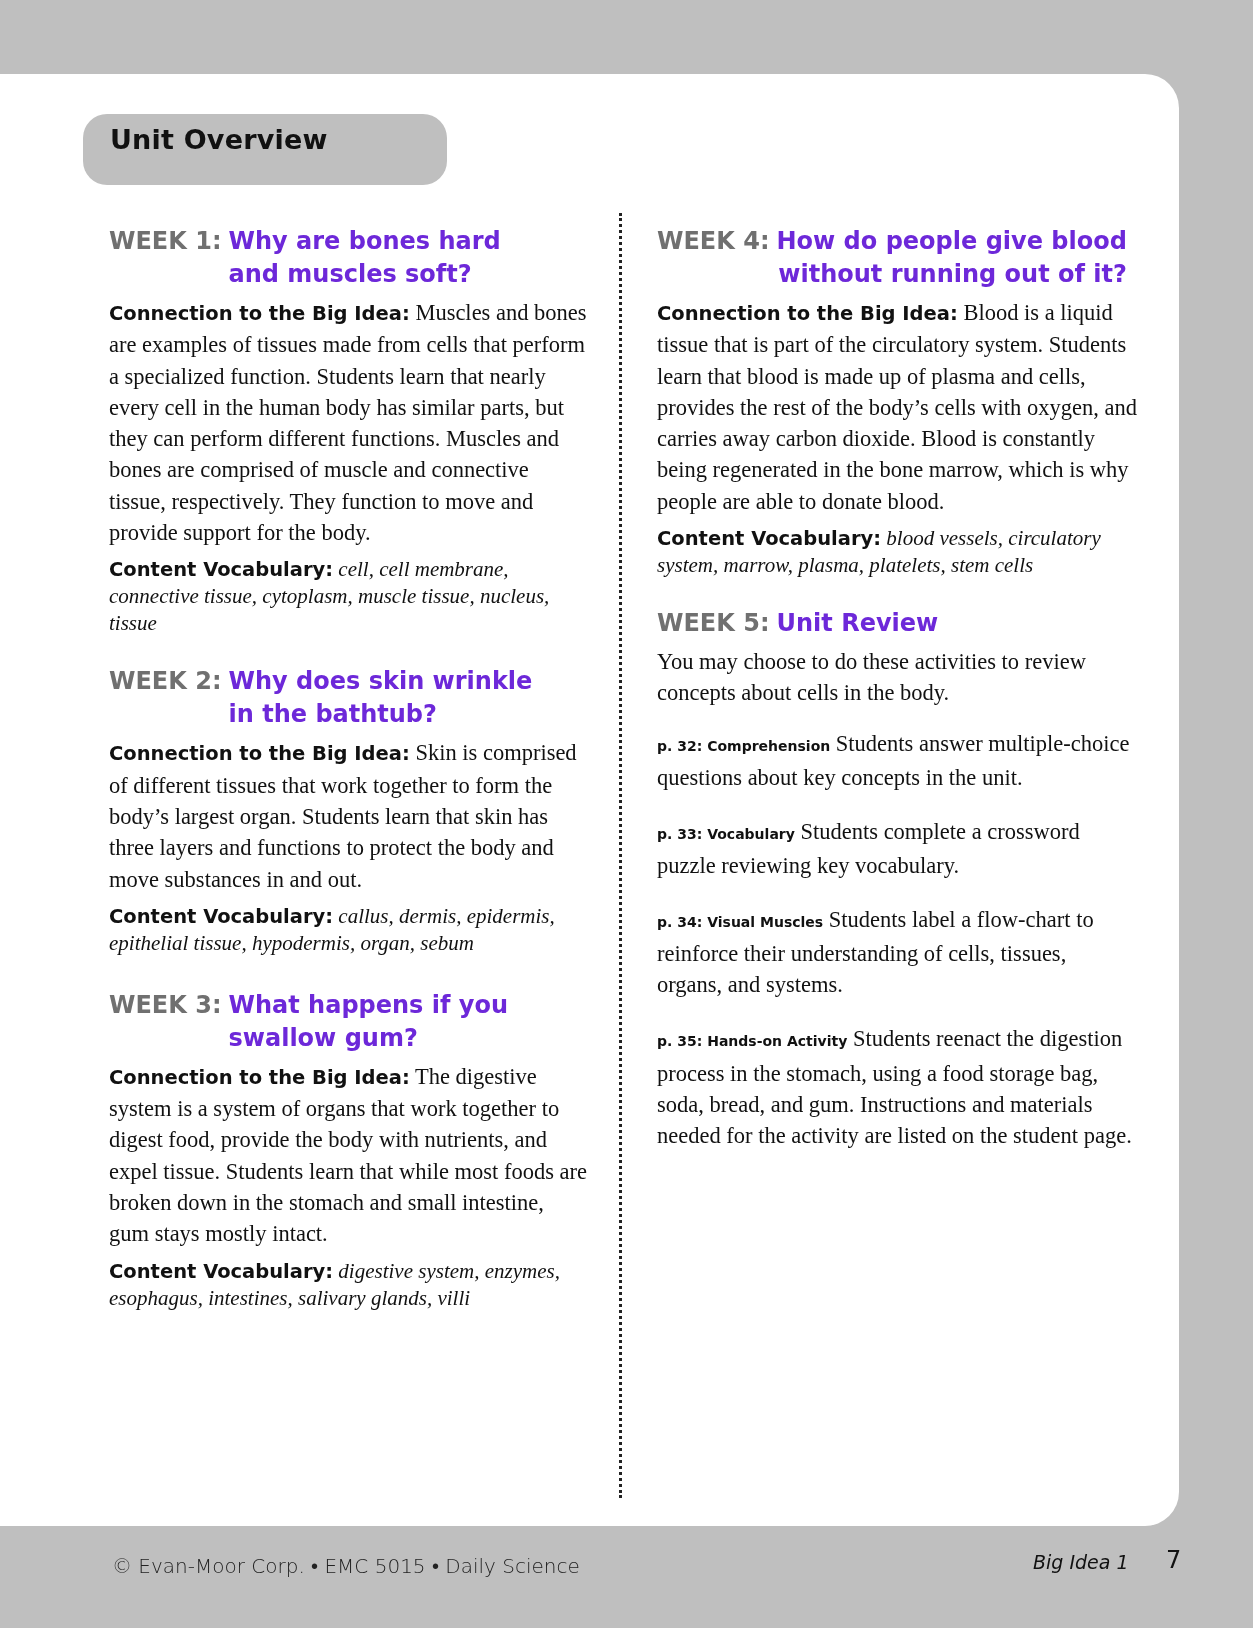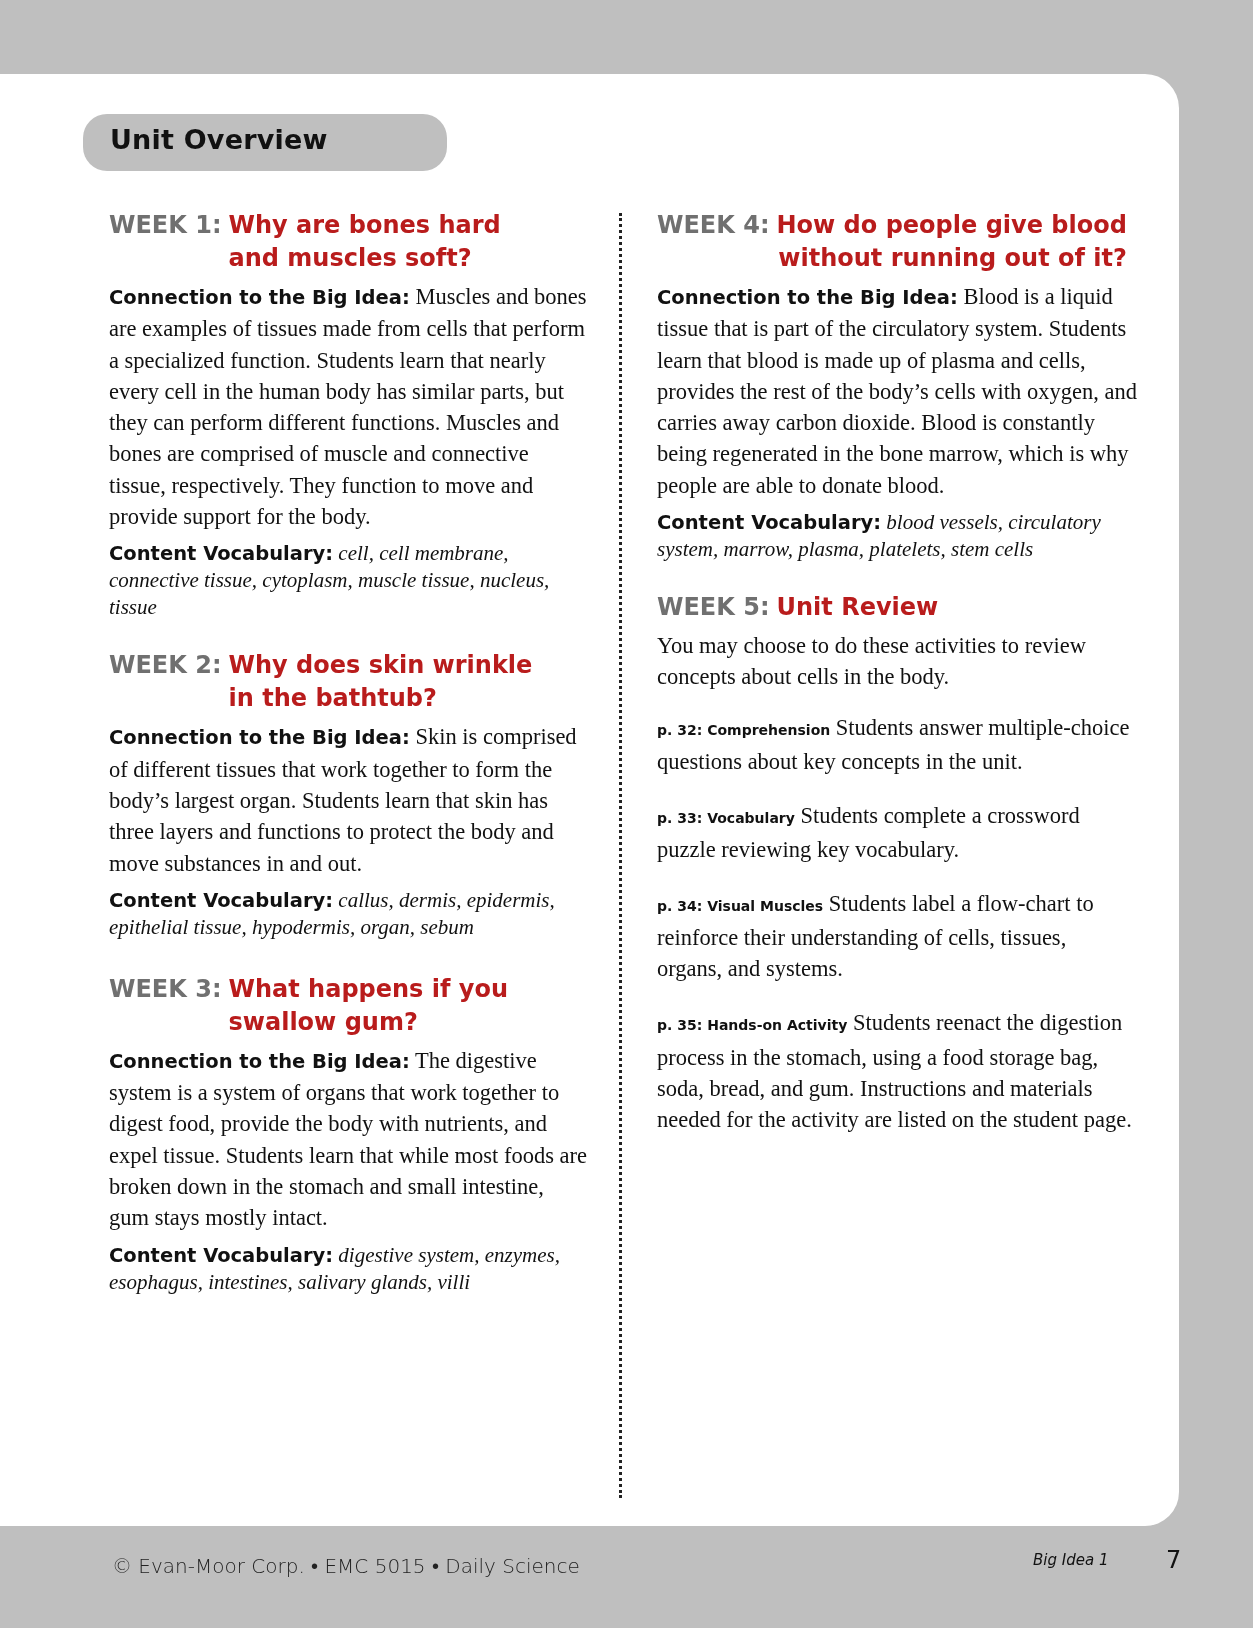--- a/index.html
+++ b/index.html
@@ -8,62 +8,62 @@
     background:#bfbfbf;
     font-family:"Liberation Serif", serif;
     color:#111;
   }
   .sheet {
     position:absolute; left:0; top:74px; width:1179px; height:1452px;
     background:#fff;
     border-top-right-radius:34px; border-bottom-right-radius:34px;
   }
   .pill {
-    position:absolute; left:83px; top:114px; width:364px; height:57px;
+    position:absolute; left:83px; top:114px; width:364px; height:71px;
     background:#bfbfbf; border-radius:24px;
   }
   .pill-title {
     position:absolute; left:27px; top:10px;
     font-family:"DejaVu Sans", sans-serif; font-weight:bold; font-size:27px;
     color:#111; letter-spacing:0.2px;
   }
   .col { position:absolute; }
   .col-left { left:109px; top:209px; width:480px; }
   .col-right { left:657px; top:209px; width:480px; }
   .divider {
     position:absolute; left:619px; top:213px; height:1285px; width:0;
     border-left:3px dotted #222;
   }
-  .week { margin:0 0 0 0; }
+  .week { margin:16px 0 0 0; }
   .week-head {
     display:flex; font-family:"DejaVu Sans", sans-serif; font-weight:bold;
     font-size:24px; line-height:33px; margin-bottom:6px;
   }
   .week-label { color:#707070; white-space:nowrap; margin-right:7px; }
-  .week-title { color:#b91c1c; }
+  .week-title { color:#6d28d9; }
   .para {
     font-size:22.5px; line-height:31.3px; margin:0;
   }
   .lead {
     font-family:"DejaVu Sans", sans-serif; font-weight:bold; font-size:19.5px;
   }
   .vocab {
     font-size:21px; line-height:27px; margin-top:8px;
   }
   .vocab .terms { font-style:italic; }
   .activity { font-size:22.5px; line-height:31.3px; margin-top:19px; }
   .activity .lead { font-size:14px; }
   .footer-left {
     position:absolute; left:112px; top:1554px;
     font-family:"DejaVu Sans", sans-serif; font-size:20px; color:#222;
     font-weight:300;
   }
   .footer-right {
     position:absolute; left:1033px; top:1551px;
-    font-family:"DejaVu Sans", sans-serif; font-style:italic; font-size:15px; color:#111;
+    font-family:"DejaVu Sans", sans-serif; font-style:italic; font-size:19px; color:#111;
   }
   .page-num {
     position:absolute; left:1166px; top:1546px;
     font-family:"DejaVu Sans", sans-serif; font-size:24px; color:#111;
   }
 </style>
 </head>
 <body>
 
 <div class="sheet"></div>

